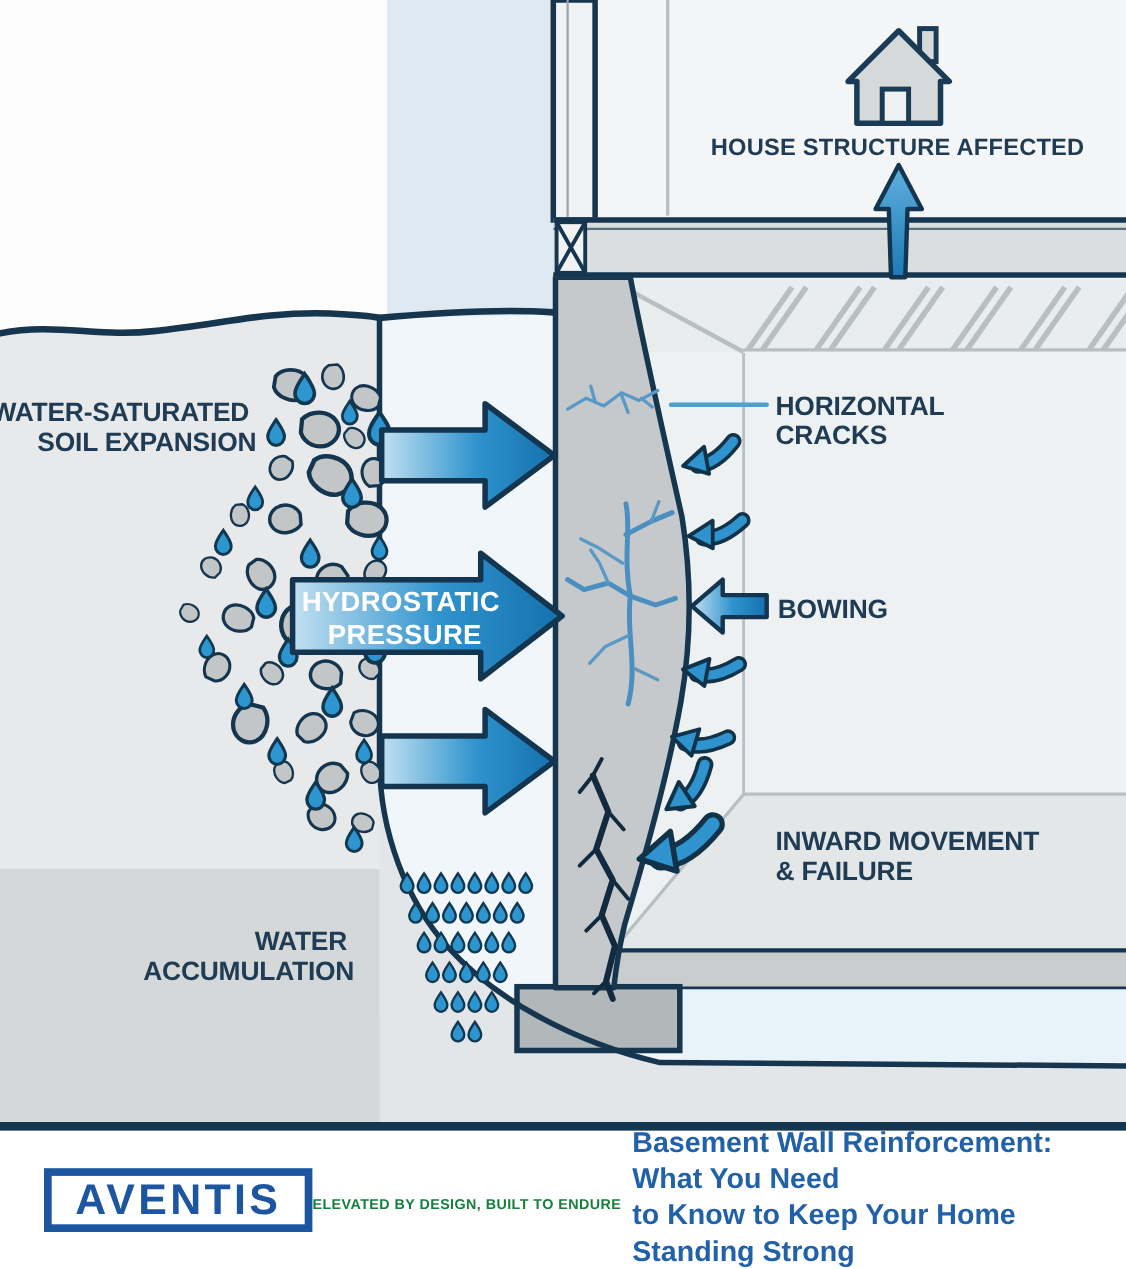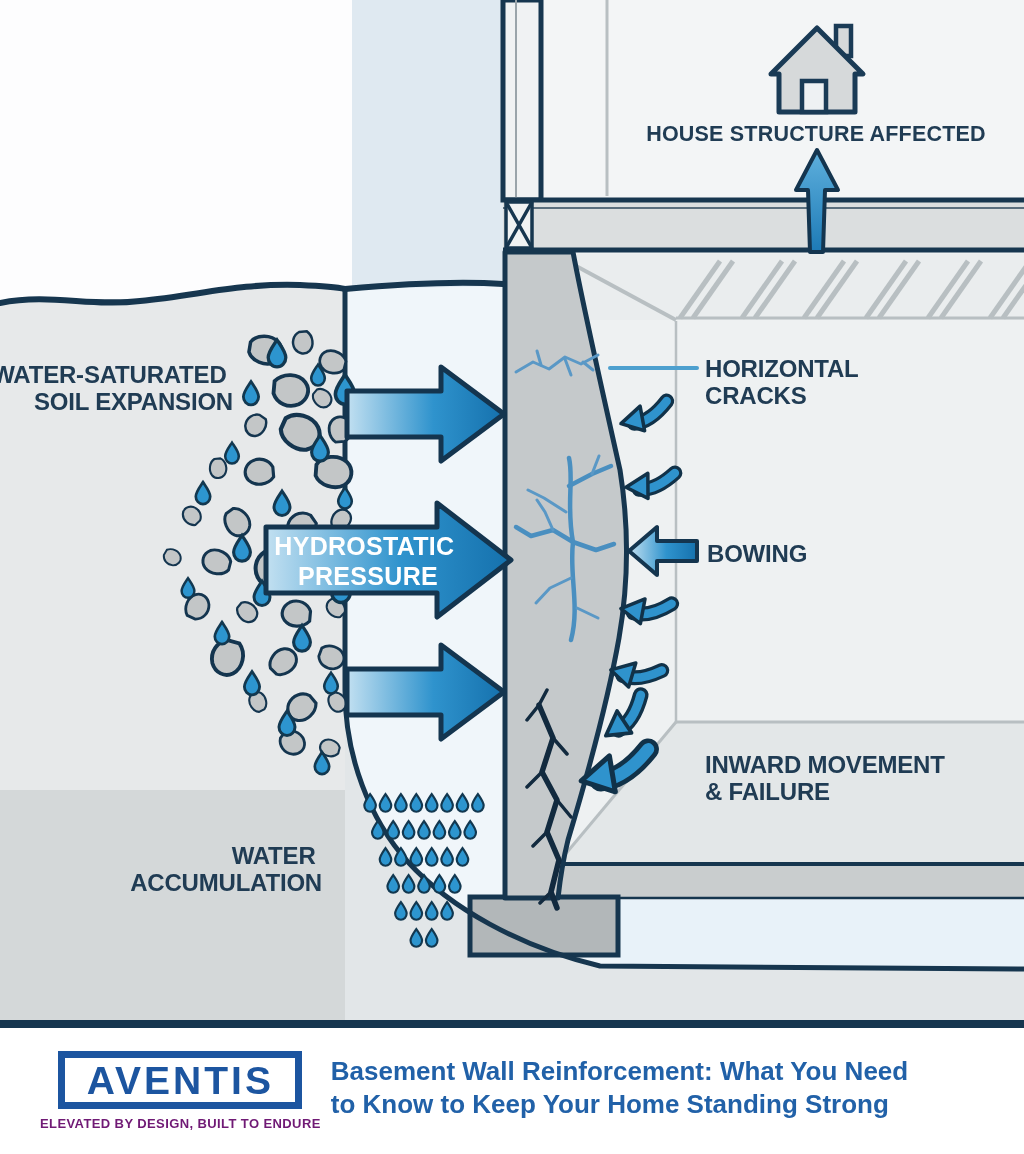--- a/index.html
+++ b/index.html
@@ -22,24 +22,24 @@
   .ck-dark{stroke:#122a3f;fill:none;stroke-width:5.5;stroke-linecap:round;stroke-linejoin:round;}
   .ck-dark-thin{stroke:#122a3f;fill:none;stroke-width:3.5;stroke-linecap:round;stroke-linejoin:round;}
 
   
   .sw-o{stroke:#113249;stroke-width:15;fill:none;stroke-linecap:round;}
   .sw-b{stroke:#2f93cd;stroke-width:8.5;fill:none;stroke-linecap:round;}
   .sw-h{fill:#2f93cd;stroke:#113249;stroke-width:3.5;stroke-linejoin:round;}
 
   
   .footer{height:126px;background:#ffffff;display:flex;align-items:center;}
-  .brand{margin-left:40px;display:flex;flex-direction:column;align-items:center;}
+  .brand{margin-left:40px;display:flex;flex-direction:row;align-items:center;}
   .logo-box{width:230px;height:44px;border:7px solid #1c55a0;display:flex;align-items:center;justify-content:center;}
   .logo-text{font-size:39px;font-weight:bold;color:#1c55a0;letter-spacing:3px;line-height:1;}
-  .tagline{margin-top:7px;font-size:13px;font-weight:bold;color:#701a75;letter-spacing:0.4px;white-space:nowrap;}
+  .tagline{margin-top:7px;font-size:13px;font-weight:bold;color:#15803d;letter-spacing:0.4px;white-space:nowrap;}
   .title{flex:1;font-size:26px;font-weight:bold;color:#2161a8;line-height:33px;padding:0 14px 6px 10px;}
 </style>
 </head>
 <body>
 
 <div class="page">
 
 <svg id="dsvg" width="1024" height="1028" viewBox="0 0 1024 1028" xmlns="http://www.w3.org/2000/svg">
   <defs>
     <linearGradient id="agrad" x1="0" y1="0" x2="1" y2="0">

